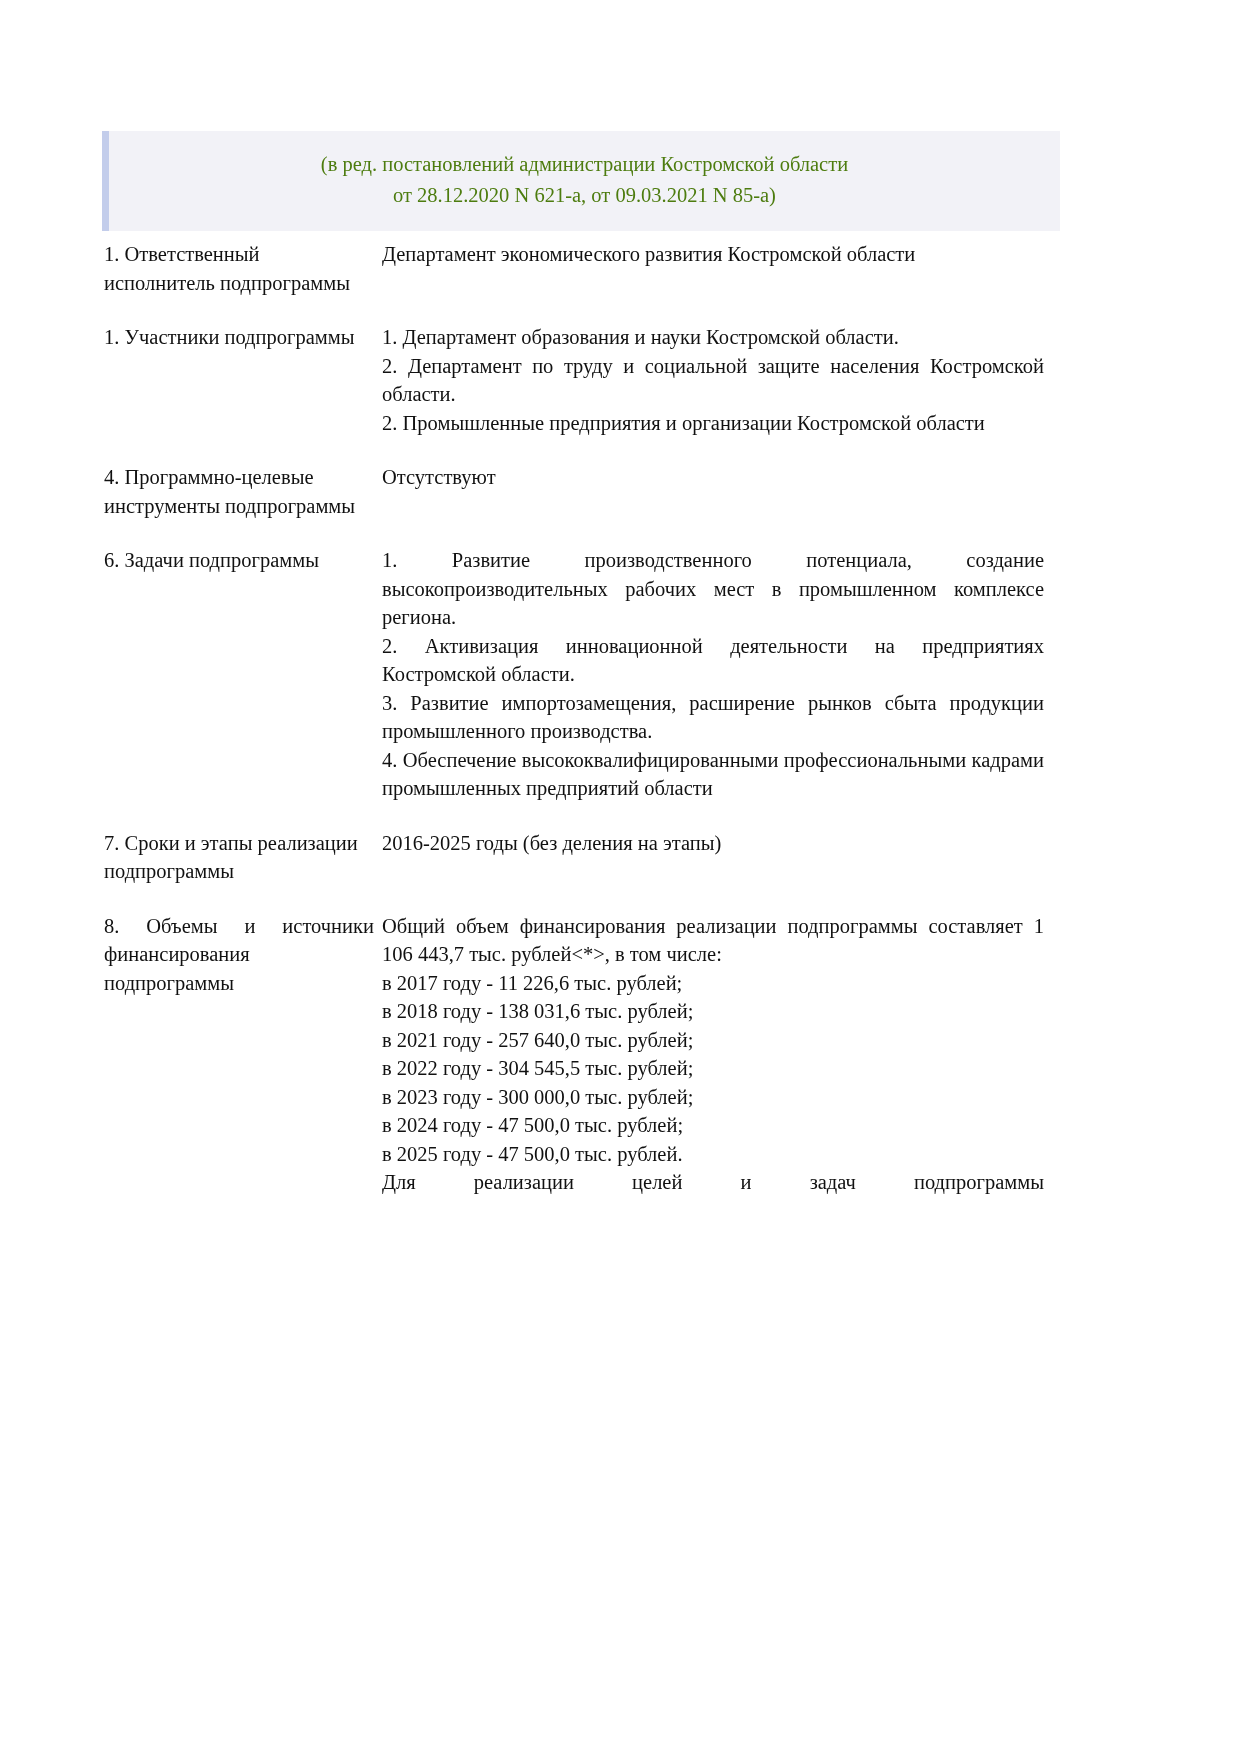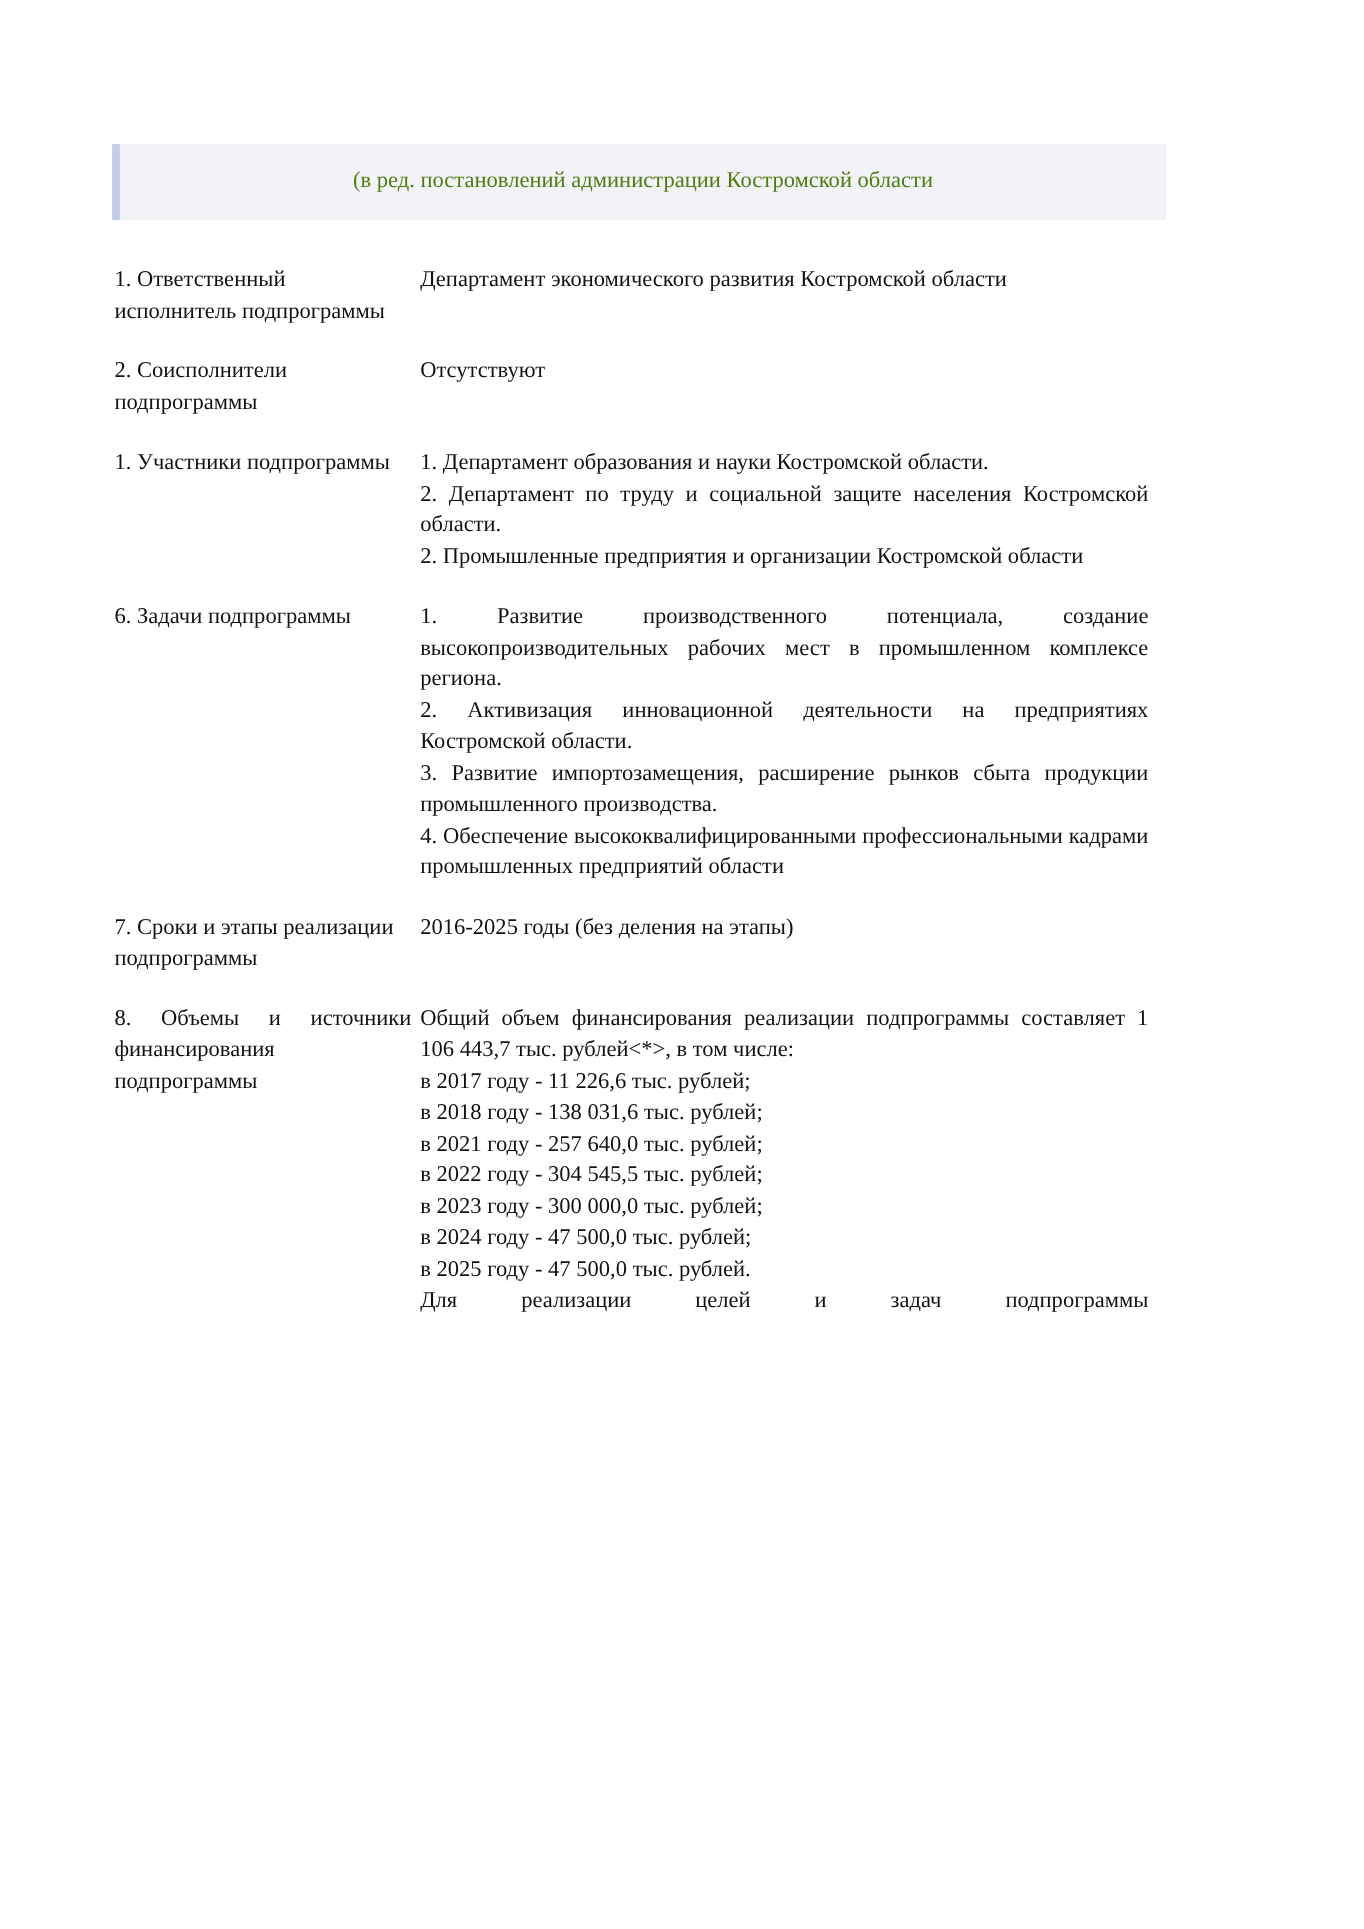--- a/index.html
+++ b/index.html
@@ -85,48 +85,49 @@
     white-space: nowrap;
   }
 </style>
 </head>
 <body>
 
 <div class="page">
 
   <div class="note-box">
     <div class="note-line">(в ред. постановлений администрации Костромской области</div>
+    <div class="note-line">от 28.12.2020 N 621-а, от 09.03.2021 N 85-а)</div>
   </div>
 
   <table class="spec-table">
     <tbody>
 
       <tr>
         <td class="label-col">1. Ответственный исполнитель подпрограммы</td>
         <td class="value-col">
           <p class="val-para">Департамент экономического развития Костромской области</p>
         </td>
       </tr>
 
-      <tr>
-        <td class="label-col">2. Соисполнители подпрограммы</td>
-        <td class="value-col">
-          <p class="val-para">Отсутствуют</p>
-        </td>
-      </tr>
 
       <tr>
         <td class="label-col">1. Участники подпрограммы</td>
         <td class="value-col">
           <p class="val-para">1. Департамент образования и науки Костромской области.</p>
           <p class="val-para">2. Департамент по труду и социальной защите населения Костромской области.</p>
           <p class="val-para">2. Промышленные предприятия и организации Костромской области</p>
         </td>
       </tr>
 
+      <tr>
+        <td class="label-col">4. Программно-целевые инструменты подпрограммы</td>
+        <td class="value-col">
+          <p class="val-para">Отсутствуют</p>
+        </td>
+      </tr>
 
 
       <tr>
         <td class="label-col">6. Задачи подпрограммы</td>
         <td class="value-col">
           <p class="val-para">1. Развитие производственного потенциала, создание высокопроизводительных рабочих мест в промышленном комплексе региона.</p>
           <p class="val-para">2. Активизация инновационной деятельности на предприятиях Костромской области.</p>
           <p class="val-para">3. Развитие импортозамещения, расширение рынков сбыта продукции промышленного производства.</p>
           <p class="val-para">4. Обеспечение высококвалифицированными профессиональными кадрами промышленных предприятий области</p>
         </td>

